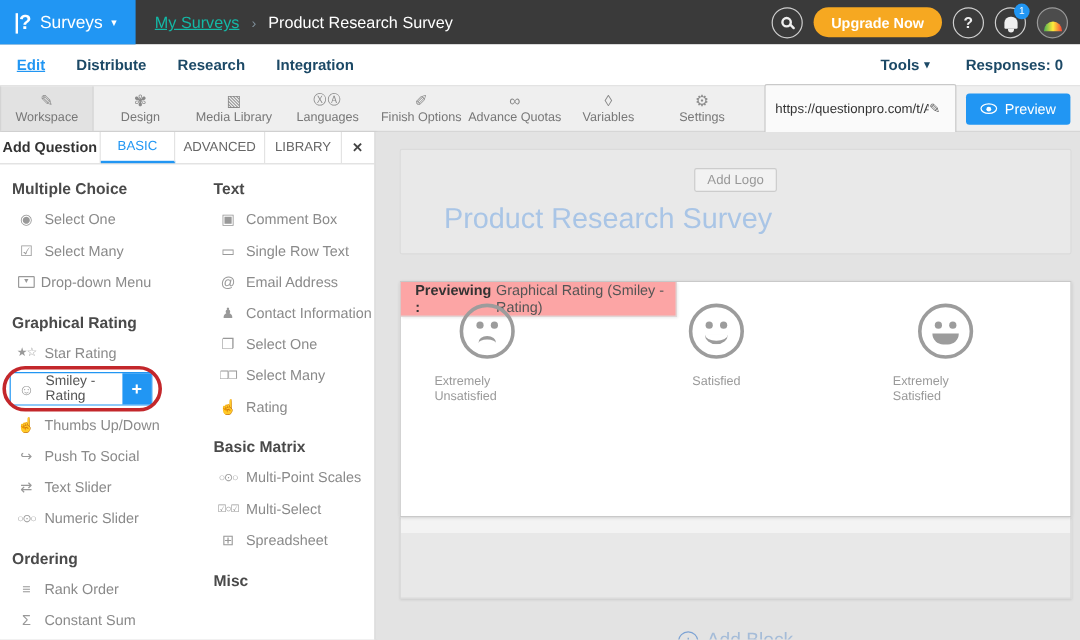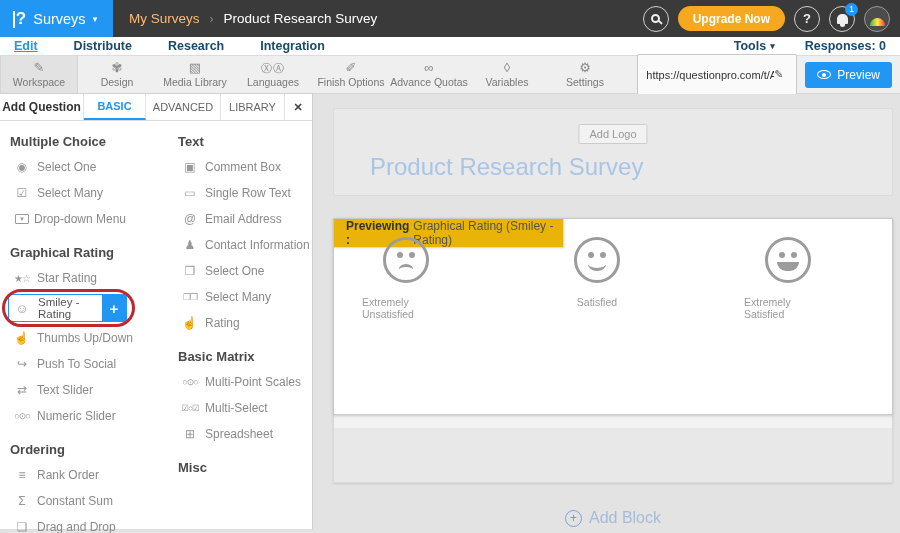--- a/index.html
+++ b/index.html
@@ -6,37 +6,37 @@
   html,body { width:900px; height:533px; overflow:hidden; font-family:"Liberation Sans", sans-serif; background:#e3e3e3; }
 
   
   .topbar { height:37px; background:#3a3a3a; display:flex; align-items:center; }
   .logo-box { width:113px; height:37px; background:#2196f3; display:flex; align-items:center; justify-content:center; gap:7px; cursor:pointer; }
   .logo-q { font-size:17px; font-weight:700; color:#fff; position:relative; display:inline-block; }
   .logo-q::after { content:''; position:absolute; left:-3px; top:2px; bottom:1px; width:2.5px; background:#fff; }
   .logo-box .prod { color:#fff; font-size:14.5px; }
   .caret { font-size:9px; color:#fff; }
   .breadcrumb { display:flex; align-items:center; gap:10px; margin-left:16px; font-size:13.5px; }
-  .bc-parent { color:#fdba74; cursor:pointer; }
+  .bc-parent { color:#14b8a6; cursor:pointer;text-decoration:underline; }
   .bc-sep { color:#7d8d98; font-size:12px; }
   .bc-current { color:#fff; }
   .topbar-right { margin-left:auto; display:flex; align-items:center; gap:9px; margin-right:10px; }
   .circle-icon { width:26px; height:26px; border:1.5px solid #cfcfcf; border-radius:50%; display:flex; align-items:center; justify-content:center; cursor:pointer; position:relative; }
   .mag { width:9px; height:9px; border:2px solid #efefef; border-radius:50%; position:relative; }
   .mag::after { content:''; position:absolute; width:6px; height:2px; background:#efefef; transform:rotate(45deg); right:-5px; bottom:-2px; border-radius:1px; }
   .upgrade-btn { height:25px; border-radius:13px; background:#f6a821; color:#fff; font-weight:700; font-size:12px; padding:0 15px; display:flex; align-items:center; cursor:pointer; }
   .help-q { color:#efefef; font-size:13px; font-weight:700; }
   .bell { width:11px; height:10px; background:#efefef; border-radius:5px 5px 1px 1px; position:relative; }
   .bell::after { content:''; position:absolute; left:3px; bottom:-3px; width:5px; height:3px; background:#efefef; border-radius:0 0 3px 3px; }
   .badge { position:absolute; top:-4px; right:-4px; min-width:13px; height:13px; border-radius:7px; background:#2196f3; color:#fff; font-size:8.5px; display:flex; align-items:center; justify-content:center; }
   .avatar { width:26px; height:26px; border:1.5px solid #9a9a9a; border-radius:50%; background:#4c4c4c; display:flex; align-items:flex-end; justify-content:center; overflow:hidden; cursor:pointer; }
   .gauge { width:15px; height:8px; border-radius:15px 15px 0 0; background:linear-gradient(90deg,#4caf50,#ffeb3b,#f44336); margin-bottom:5px; }
 
   
-  .navrow { height:19px; background:#fff; border-bottom:1px solid #dcdcdc; display:flex; align-items:center; padding:0 14px; gap:36px; font-size:12.5px; font-weight:700; }
+  .navrow { height:35px; background:#fff; border-bottom:1px solid #dcdcdc; display:flex; align-items:center; padding:0 14px; gap:26px; font-size:12.5px; font-weight:700; }
   .navtab { color:#1c4966; cursor:pointer; }
   .navtab.active { color:#2196f3; text-decoration:underline; }
   .nav-right { margin-left:auto; display:flex; align-items:center; gap:30px; }
   .tools { color:#1c4966; cursor:pointer; display:flex; align-items:center; gap:4px; }
   .tools .caret { color:#1c4966; }
   .responses { color:#1c4966; }
 
   
   .toolbar { height:38px; background:#efefef; border-bottom:1px solid #d6d6d6; display:flex; align-items:stretch; }
   .tool-btn { width:78px; display:flex; flex-direction:column; align-items:center; justify-content:center; gap:1px; cursor:pointer; }
@@ -50,21 +50,21 @@
   .eye-ico { width:14px; height:9px; border:1.5px solid #fff; border-radius:50%; position:relative; }
   .eye-ico::after { content:''; position:absolute; left:50%; top:50%; transform:translate(-50%,-50%); width:4px; height:4px; background:#fff; border-radius:50%; }
 
   
   .content { display:flex; height:435px; }
   .sidebar { width:313px; background:#fff; border-right:1px solid #cfcfcf; box-shadow:1px 0 2px rgba(0,0,0,.08); }
   .side-tabs { height:27px; display:flex; border-bottom:1px solid #ddd; font-size:11px; }
   .side-tab { display:flex; align-items:center; justify-content:center; border-right:1px solid #e3e3e3; color:#666; cursor:pointer; }
   .st-header { width:84px; font-weight:700; color:#333; font-size:12px; }
   .st-basic { width:62px; }
-  .st-basic.active { color:#2196f3; font-weight:700; border-bottom:2px solid #2196f3; }
+  .st-basic.active { color:#2196f3; font-weight:400; border-bottom:2px solid #2196f3; }
   .st-adv { width:75px; }
   .st-lib { width:64px; }
   .st-close { width:26px; border-right:none; color:#444; font-weight:700; }
   .side-cols { display:flex; }
   .col1 { width:164px; }
   .col2 { flex:1; padding-left:11px; }
   .sec-title { font-size:13px; font-weight:700; color:#4a4a4a; margin:13px 0 5px 10px; }
   .col2 .sec-title { margin-left:3px; }
   .item { display:flex; align-items:center; height:26px; padding-left:12px; font-size:12px; color:#8a8a8a; cursor:pointer; }
   .col2 .item { padding-left:5px; }
@@ -82,21 +82,21 @@
   .smiley-item .lbl { font-size:11.5px; color:#555; flex:1; margin-left:3px; }
   .add-btn { width:24px; align-self:stretch; background:#2196f3; color:#fff; display:flex; align-items:center; justify-content:center; font-size:15px; font-weight:700; cursor:pointer; border-radius:0 1px 1px 0; }
   .ring { position:absolute; left:-7px; right:-9px; top:-6px; bottom:-6px; border:3px solid #c3272b; border-radius:19px; pointer-events:none; z-index:2; }
 
   
   .canvas { flex:1; background:#e3e3e3; padding:14px 7px 0 20px; overflow:hidden; }
   .survey-header { height:88px; background:#e9e9e9; border:1px solid #dbdbdb; position:relative; border-radius:2px; }
   .add-logo { position:absolute; top:15px; left:50%; transform:translateX(-50%); background:#f2f2f2; border:1px solid #ccc; border-radius:2px; color:#999; font-size:11px; padding:3px 10px; cursor:pointer; }
   .survey-title { position:absolute; left:36px; top:44px; font-size:24px; font-weight:300; color:#a9c5e6; }
   .preview-card { margin-top:22px; height:197px; background:#fff; border:1px solid #c9c9c9; box-shadow:0 1px 3px rgba(0,0,0,.18); position:relative; }
-  .preview-tab { position:absolute; top:0; left:0; width:230px; height:29px; background:#eab308; border-right:1px solid #dcdcdc; border-bottom:1px solid #dcdcdc; display:flex; align-items:center; padding-left:12px; font-size:12px; gap:4px; box-shadow:1px 1px 2px rgba(0,0,0,.08); }
+  .preview-tab { position:absolute; top:0; left:0; width:230px; height:29px; background:#fca5a5; border-right:1px solid #dcdcdc; border-bottom:1px solid #dcdcdc; display:flex; align-items:center; padding-left:12px; font-size:12px; gap:4px; box-shadow:1px 1px 2px rgba(0,0,0,.08); }
   .pt-prefix { font-weight:700; color:#333; }
   .pt-title { color:#555; }
   .question { margin:48px 0 0 36px; font-size:15px; color:#444; }
   .options { display:flex; justify-content:space-between; margin-top:18px; padding:0 60px 0 28px; }
   .option { width:88px; display:flex; flex-direction:column; align-items:center; cursor:pointer; }
   .face { width:46px; height:46px; border:3px solid #9c9c9c; border-radius:50%; position:relative; }
   .eyeL, .eyeR { position:absolute; top:12px; width:6px; height:6px; border-radius:50%; background:#9c9c9c; }
   .eyeL { left:11px; } .eyeR { right:11px; }
   .mouth { position:absolute; left:50%; transform:translateX(-50%); }
   .very-sad .mouth { bottom:10px; width:15px; height:6px; border-top:3px solid #9c9c9c; border-radius:50% 50% 0 0 / 100% 100% 0 0; }

